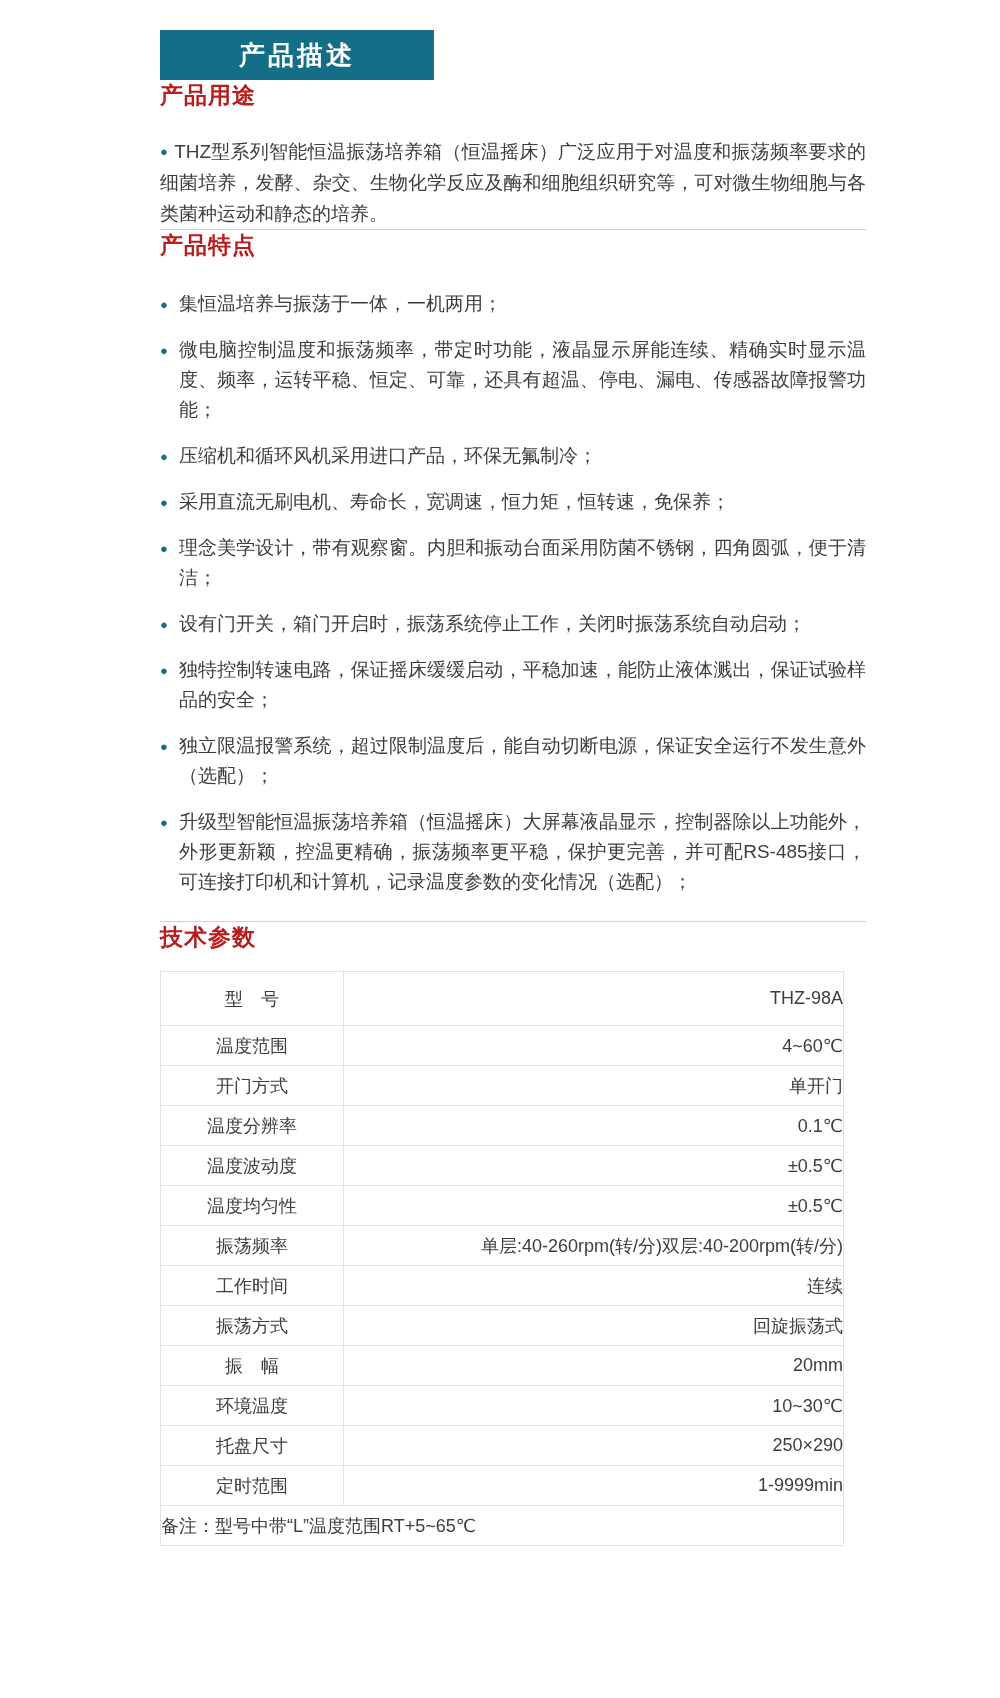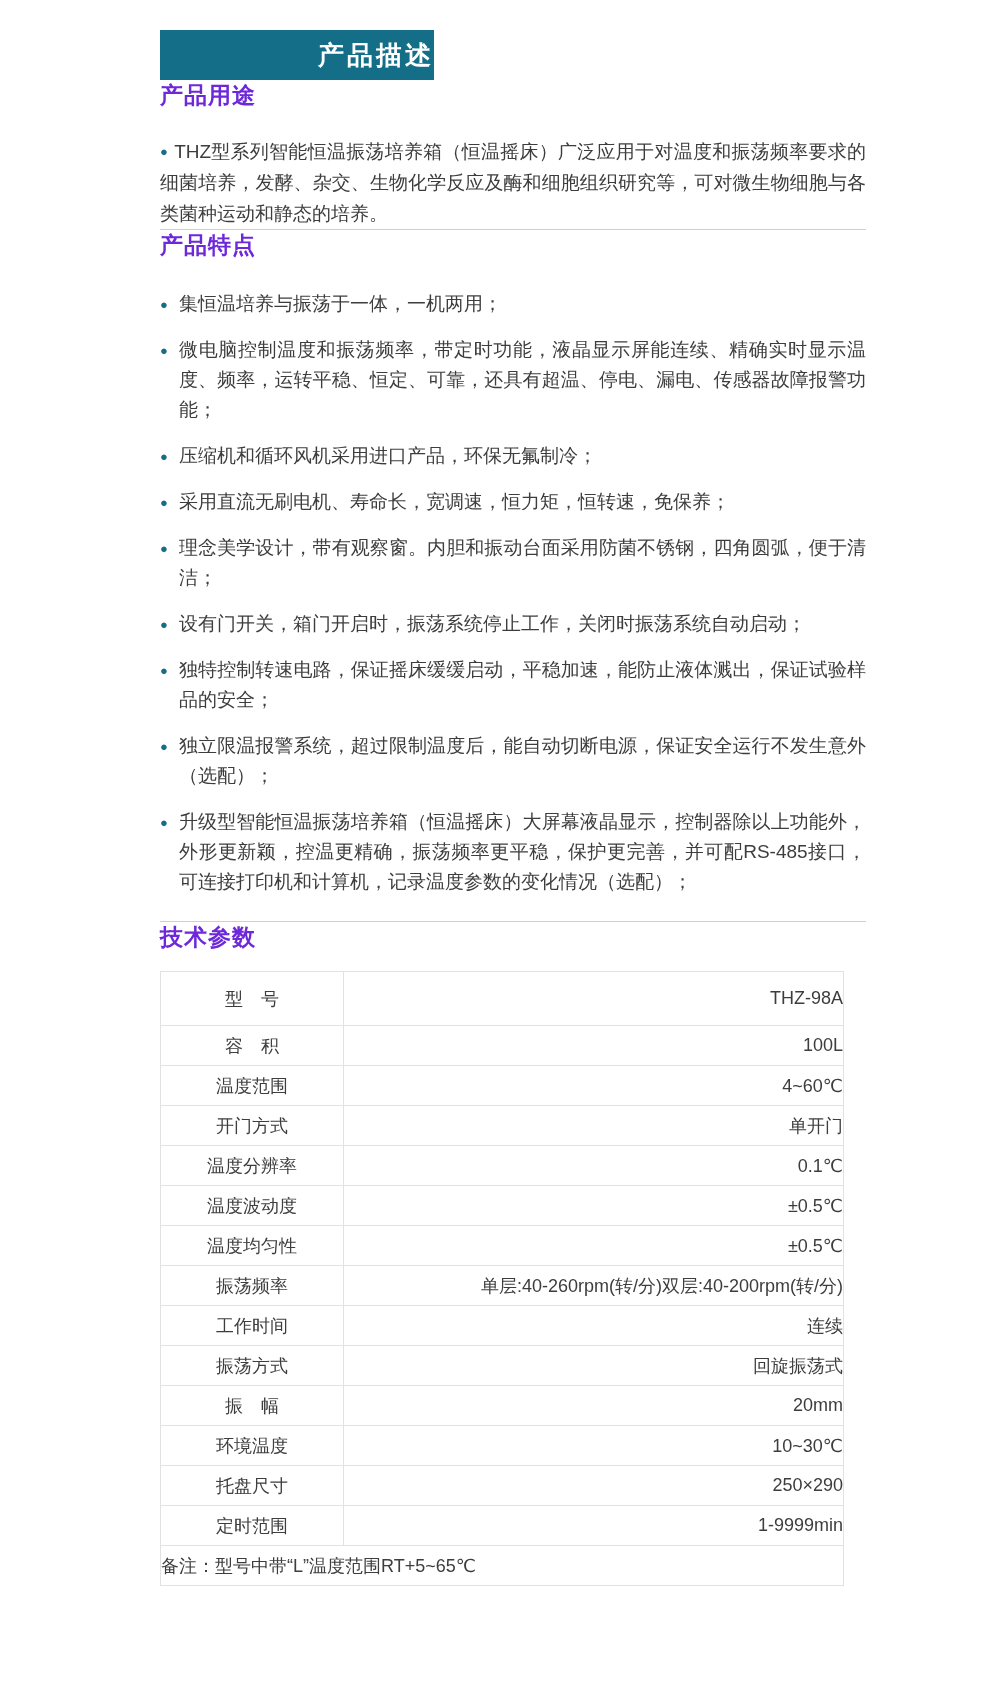--- a/index.html
+++ b/index.html
@@ -6,26 +6,26 @@
   html, body { margin: 0; padding: 0; background: #ffffff; }
   body { font-family: "Liberation Sans", "DejaVu Sans", sans-serif; }
   .page { width: 1000px; min-height: 1698px; background: #ffffff; overflow: hidden; }
   .content { width: 706px; margin-left: 160px; }
 
   .banner {
     margin-top: 30px;
     width: 274px; height: 50px;
     background: #146e87;
     color: #ffffff;
-    display: flex; align-items: center; justify-content: flex-end;
+    display: flex; align-items: center; justify-content: center;
     font-size: 26px; font-weight: bold; letter-spacing: 3px;
   }
 
   h2.section-title {
-    color: #6d28d9;
+    color: #b91c1c;
     font-size: 23px;
     font-weight: bold;
     margin: 0;
     letter-spacing: 1px;
   }
   .usage-title { margin-top: 34px; }
   .features-title { margin-top: 36px; }
   .specs-title { margin-top: 36px; }
 
   .usage-text {
@@ -129,24 +129,20 @@
 
     <h2 class="section-title specs-title">技术参数</h2>
 
     <table class="specs">
       <tbody>
   <tr class="first">
     <td class="spec-label">型　号</td>
     <td class="spec-value">THZ-98A</td>
   </tr>
 
-  <tr>
-    <td class="spec-label">容　积</td>
-    <td class="spec-value">100L</td>
-  </tr>
 
   <tr>
     <td class="spec-label">温度范围</td>
     <td class="spec-value">4~60℃</td>
   </tr>
 
   <tr>
     <td class="spec-label">开门方式</td>
     <td class="spec-value">单开门</td>
   </tr>

